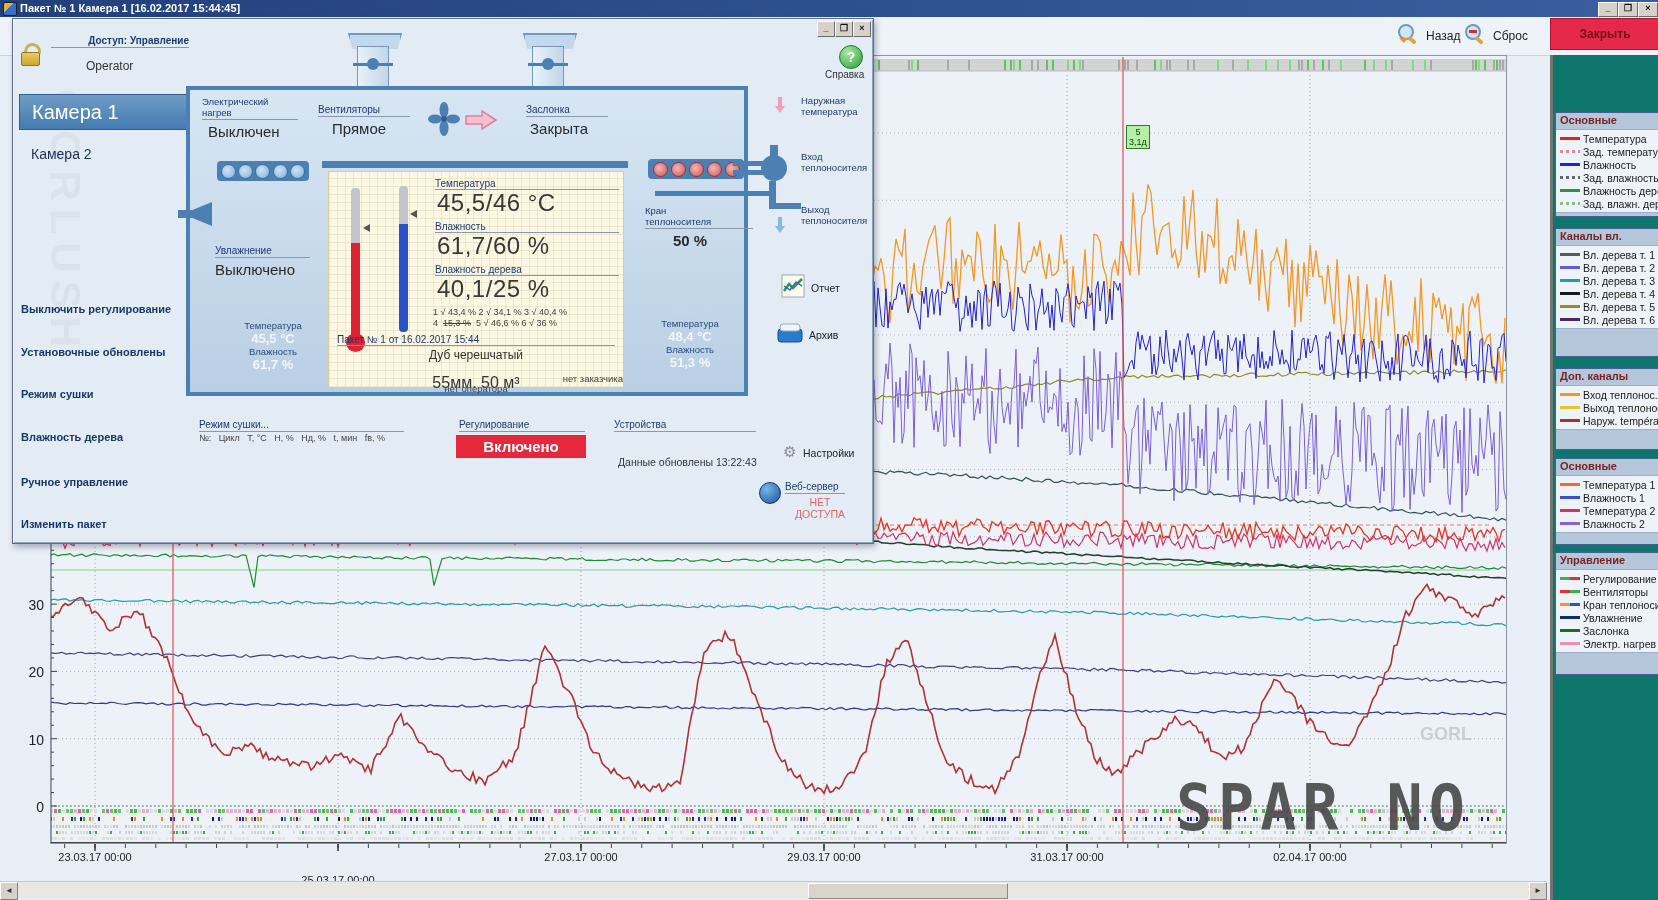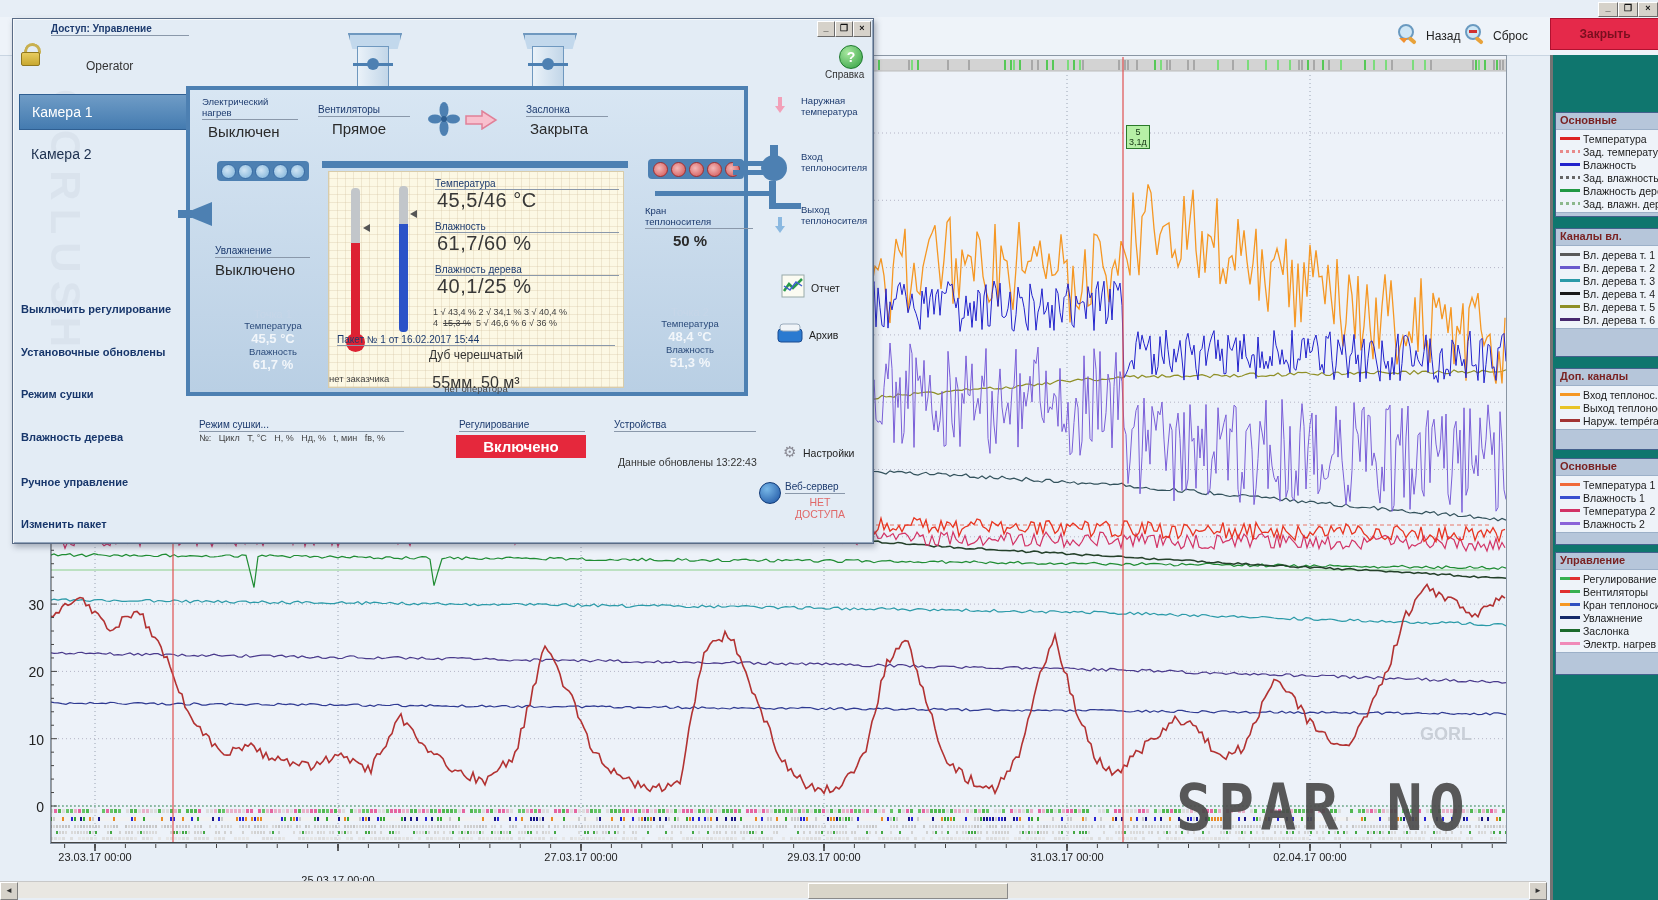--- a/index.html
+++ b/index.html
@@ -42,28 +42,28 @@
           box-shadow:inset 1px 1px 0 #f6f9fc, inset -1px -1px 0 #93a5bc, 2px 3px 6px rgba(40,50,70,.35);}
   .dlg-title{position:absolute;left:2px;top:2px;right:2px;height:18px;background:linear-gradient(90deg,#16357e,#4a77c0);
              color:#fff;font-weight:bold;font-size:11px;line-height:18px;}
   .dlg-title .txt{position:absolute;left:20px;}
   .dlgicon{position:absolute;left:4px;top:3px;width:12px;height:12px;border-radius:50%;background:radial-gradient(circle at 35% 35%,#fff,#d23a3a 45%,#23408a);border:1px solid #222;}
   .dbtn{position:absolute;top:2px;width:16px;height:14px;background:#d6d2ca;border:1px solid #fff;border-right-color:#6a6a6a;border-bottom-color:#6a6a6a;
         font-size:9px;line-height:12px;text-align:center;color:#111;font-weight:bold;}
   .ulabel{font-size:10px;color:#1c3a6e;border-bottom:1px solid #8a98aa;padding-bottom:1px;}
   .bigval{font-size:15px;color:#2a2a2a;}
   .menu-item{position:absolute;left:8px;width:175px;font-size:11px;font-weight:bold;color:#17366b;white-space:nowrap;cursor:default;}
-  .cam1{background:linear-gradient(180deg,#6f9cc6,#447bb0);border:1px solid #2f5f92;color:#fff;font-size:14px;line-height:34px;padding-left:12px;}
+  .cam1{background:linear-gradient(180deg,#6f9cc6,#447bb0);border:1px solid #2f5f92;color:#fff;font-size:20px;line-height:34px;padding-left:12px;}
   .cam2{font-size:14px;color:#1c2f4e;padding-left:12px;line-height:22px;}
   .chamber{background:linear-gradient(180deg,#d8e6f3,#b9cfe4);border:4px solid #4d80b2;}
   .cream{background:#fcf8e4;border:1px solid #d8ccaa;
          background-image:repeating-linear-gradient(0deg,rgba(205,185,150,.28) 0 1px,transparent 1px 8px),
                           repeating-linear-gradient(90deg,rgba(205,185,150,.28) 0 1px,transparent 1px 8px);}
   .rdlabel{font-size:10px;color:#1c3a6e;border-bottom:1px solid #8a98aa;}
-  .rdval{font-size:20px;color:#383838;letter-spacing:0.5px;}
+  .rdval{font-size:24px;color:#383838;letter-spacing:0.5px;}
   .ghost{color:#c6d6e8;font-size:11px;}
   .ptlabel{font-size:9.5px;color:#2a4a7a;}
   .ptval{font-size:13px;font-weight:bold;color:#f2f6fa;}
   .smallnav{font-size:9.5px;color:#1c3a6e;line-height:11px;}
   .pipe{background:#4d80b2;position:absolute;}
   .wm{position:absolute;pointer-events:none;}
   .sevenseg{font-family:"DejaVu Sans Mono",monospace;font-weight:bold;color:#4c4c4c;transform:scaleY(1.08);}
   .vent{position:absolute;width:50px;height:54px;}
   .vent .flare{position:absolute;left:0;top:0;width:50px;height:14px;background:#c2d8ec;border:2px solid #6f98bf;border-bottom:none;
                clip-path:polygon(0 0,8% 100%,92% 100%,100% 0);}
@@ -74,20 +74,24 @@
   .coil i{width:13px;height:13px;border-radius:50%;display:block;}
   .therm-tube{position:absolute;width:9px;border-radius:4px;background:#c2c6ca;}
   .therm-fill{position:absolute;left:0;bottom:0;width:9px;border-radius:0 0 4px 4px;}
   .tri-left{width:0;height:0;border-top:4px solid transparent;border-bottom:4px solid transparent;border-right:7px solid #555;}
 </style>
 </head>
 <body>
 
 <div id="app">
 
+  <div class="abs titlebar">
+    <div class="abs appicon"></div>
+    <div class="txt">Пакет № 1 Камера 1 [16.02.2017 15:44:45]</div>
+  </div>
   <div class="abs winbtn" style="left:1598px;top:2px;">_</div>
   <div class="abs winbtn" style="left:1618px;top:2px;">❐</div>
   <div class="abs winbtn" style="left:1638px;top:2px;">×</div>
 
   <div class="abs toolbar"></div>
   <div class="abs toolbtn" style="left:1395px;top:22px;">
     <span>
       <svg width="26" height="24">
           <circle cx="11" cy="10" r="7" fill="#cfe6f5" stroke="#6a9ac0" stroke-width="2"></circle>
           <rect x="15" y="14" width="9" height="4" rx="2" transform="rotate(40 15 14)" fill="#e8a23a"></rect>
@@ -2081,21 +2085,21 @@
     <div class="wm" style="left:28px;top:70px;font-size:42px;font-weight:bold;color:#6a7a90;opacity:.07;writing-mode:vertical-rl;letter-spacing:8px;">GORLUSH</div>
 
     <div class="dbtn" style="left:804px;">_</div>
     <div class="dbtn" style="left:822px;">❐</div>
     <div class="dbtn" style="left:840px;">×</div>
 
     <div class="abs" style="left:8px;top:24px;width:22px;height:22px;">
       <div style="position:absolute;left:3px;top:0;width:11px;height:11px;border:3px solid #c8b050;border-radius:50%;border-bottom-color:transparent;transform:rotate(25deg);"></div>
       <div style="position:absolute;left:0;top:9px;width:17px;height:12px;background:linear-gradient(180deg,#e8cc60,#c8a830);border:1px solid #907820;border-radius:2px;"></div>
     </div>
-    <div class="abs ulabel" style="left:38px;top:4px;width:138px;font-weight:bold;">Доступ: Управление</div>
+    <div class="abs ulabel" style="left:38px;top:16px;width:138px;font-weight:bold;text-align:right;">Доступ: Управление</div>
     <div class="abs" style="left:73px;top:40px;font-size:12px;color:#333;">Operator</div>
 
     <div class="abs cam1" style="left:6px;top:75px;width:160px;height:34px;">Камера 1</div>
     <div class="abs cam2" style="left:6px;top:124px;width:160px;height:22px;">Камера 2</div>
 
     <div id="dlg-menu">
         <div class="menu-item" style="top: 284px;">Выключить регулирование</div>
         <div class="menu-item" style="top: 327px;">Установочные обновлены</div>
         <div class="menu-item" style="top: 369px;">Режим сушки</div>
         <div class="menu-item" style="top: 412px;">Влажность дерева</div>
@@ -2196,21 +2200,21 @@
         <div class="abs rdval" style="left:108px;top:103px;">40,1/25 %</div>
         <div class="abs" style="left:104px;top:135px;font-size:9px;color:#444;">1 √ 43,4 %   2 √ 34,1 %   3 √ 40,4 %</div>
         <div class="abs" style="left:104px;top:146px;font-size:9px;color:#444;">
           <span>4</span>&nbsp;
           <span style="text-decoration:line-through;">15,3 %</span>&nbsp;
           <span>5 √ 46,6 %   6 √ 36 %</span>
         </div>
         <div class="abs rdlabel" style="left:8px;top:162px;width:278px;">Пакет № 1 от 16.02.2017 15:44</div>
         <div class="abs" style="left:0;top:176px;width:294px;text-align:center;font-size:12px;color:#333;">Дуб черешчатый</div>
         <div class="abs" style="left:0;top:202px;width:294px;text-align:center;font-size:16px;color:#333;">55мм. 50 м³</div>
-        <div class="abs" style="left:0;top:201px;width:294px;text-align:left;font-size:9.5px;color:#444;">нет заказчика</div>
+        <div class="abs" style="left:0;top:201px;width:294px;text-align:right;font-size:9.5px;color:#444;">нет заказчика</div>
         <div class="abs" style="left:0;top:211px;width:294px;text-align:center;font-size:9.5px;color:#444;">нет оператора</div>
       </div>
 
       <div class="abs" style="left:38px;top:218px;width:90px;text-align:center;">
         <div class="ghost">Точка 1</div>
         <div class="ptlabel">Температура</div>
         <div class="ptval">45,5 °C</div>
         <div class="ptlabel">Влажность</div>
         <div class="ptval">61,7 %</div>
       </div>

